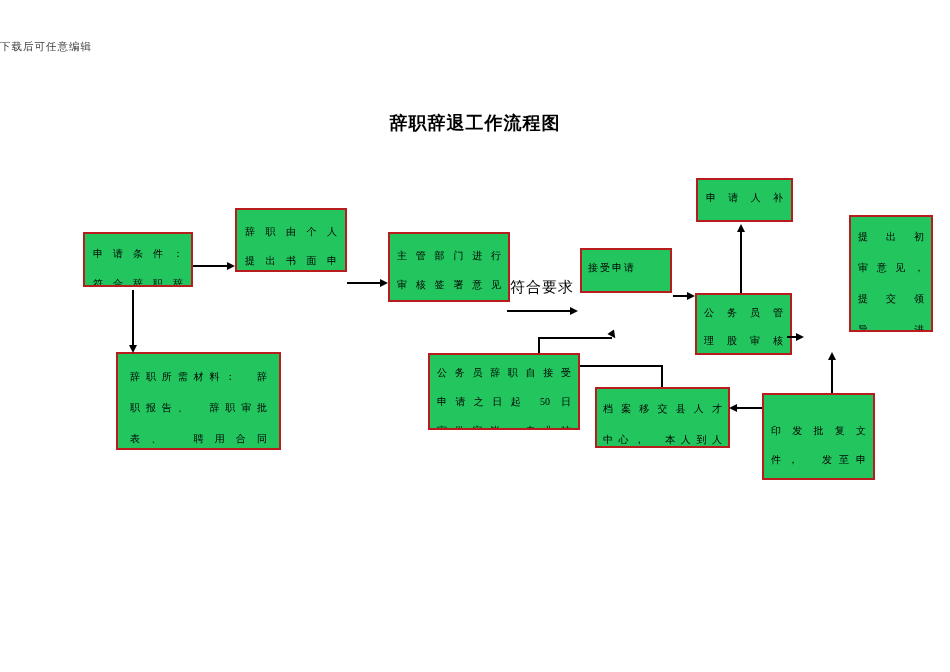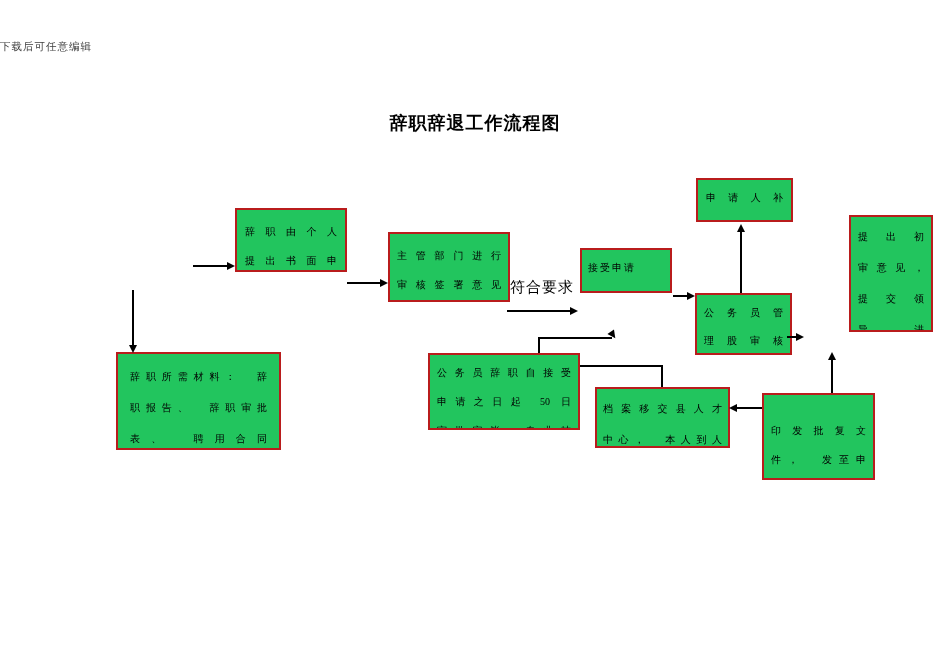--- a/index.html
+++ b/index.html
@@ -45,20 +45,22 @@
   .tri-d{border-left:4px solid transparent;border-right:4px solid transparent;border-top:8px solid #000;}
 </style>
 </head>
 <body>
 
 <div id="canvas">
 
   <div class="watermark">下载后可任意编辑</div>
   <div class="title">辞职辞退工作流程图</div>
 
+  <div class="box b1">申请条件：
+符合辞职辞</div>
   <div class="box b2">辞职由个人
 提出书面申
 请</div>
   <div class="box b3">主管部门进行
 审核签署意见</div>
   <div class="box b4">接受申请</div>
   <div class="box b5">申请人补
 充相关材料</div>
   <div class="box b6">公务员管
 理股审核</div>

